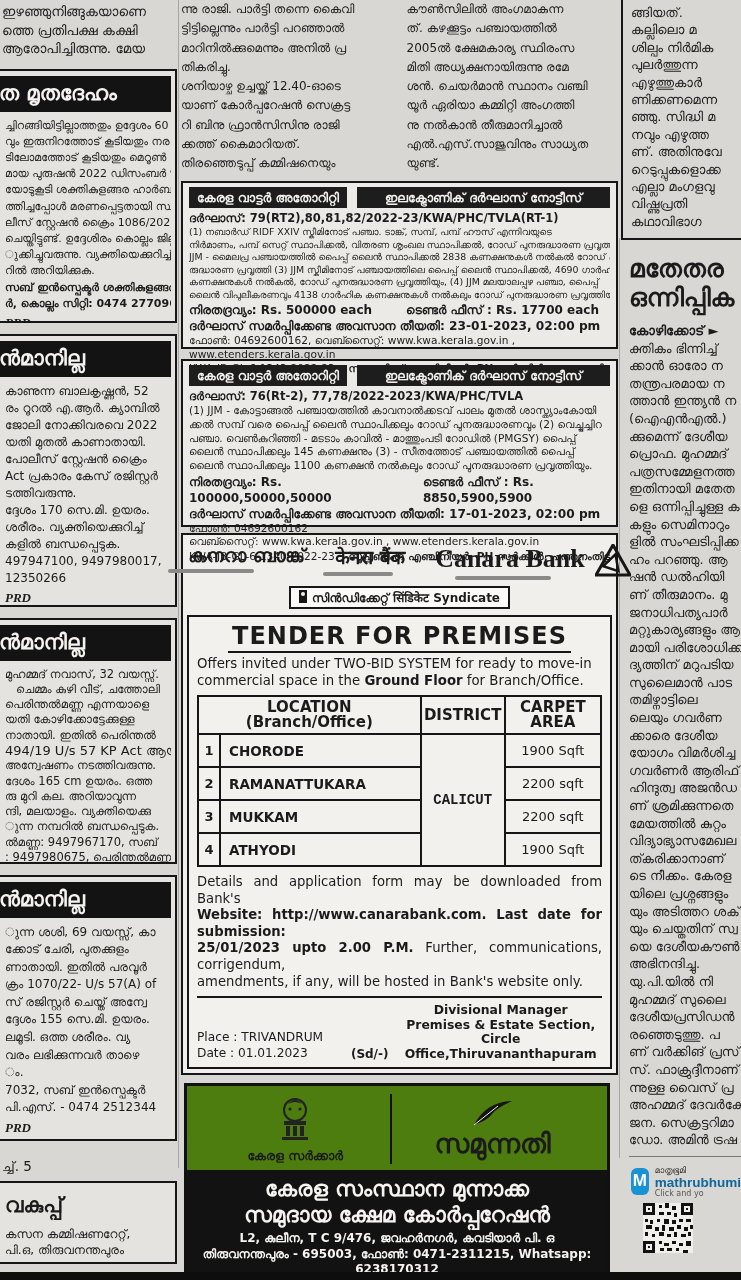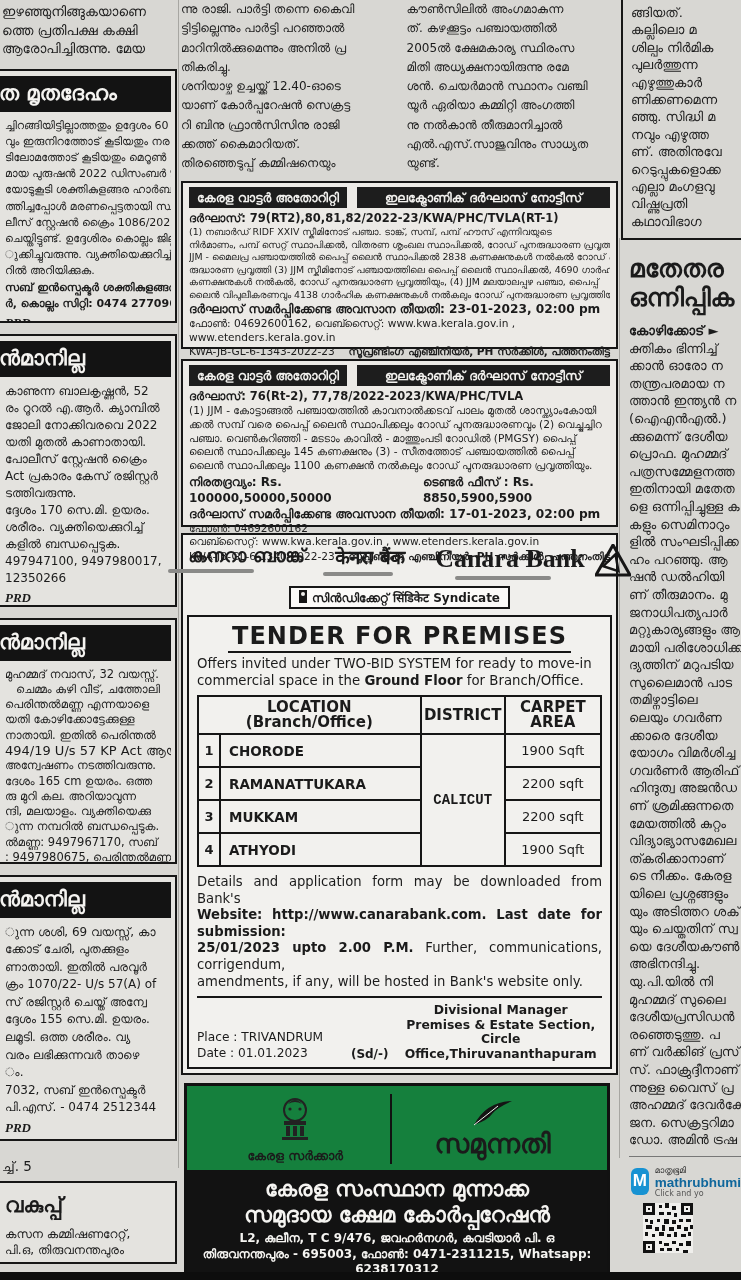--- a/index.html
+++ b/index.html
@@ -60,21 +60,21 @@
   .cb-area{height:31px;display:flex;align-items:center;justify-content:center;font-size:13px;border-bottom:2px solid #161616;}
   .cb-rows .cb-row:last-child{border-bottom:none;}
   .cb-details{font-size:13.2px;line-height:16.6px;margin-top:7px;text-align:justify;}
   .cb-details .b{font-weight:bold;}
   .cb-footer{display:flex;border-top:2px solid #161616;margin-top:6px;padding-top:5px;align-items:flex-end;}
   .cb-pl{font-size:12.2px;line-height:16px;width:38%;}
   .cb-sd{font-weight:bold;font-size:12px;width:12%;}
   .cb-sig{font-weight:bold;font-size:12.4px;line-height:14.5px;text-align:center;width:50%;}
   
   .sam{border:3px solid #111;background:#f0efeb;margin-top:8px;margin-left:3px;width:420px;}
-  .sam-top{display:flex;align-items:center;justify-content:center;gap:0;padding:8px 0 6px 0;background:#15803d;}
+  .sam-top{display:flex;align-items:center;justify-content:center;gap:0;padding:8px 0 6px 0;background:#4d7c0f;}
   .sam-gov{text-align:center;width:45%;}
   .sam-gov .lbl{font-weight:bold;font-size:12.5px;margin-top:2px;}
   .sam-div{width:2px;background:#111;align-self:stretch;}
   .sam-brand{width:48%;text-align:center;}
   .sam-brand .nm{font-weight:bold;font-size:27px;line-height:28px;}
   .sam-black{background:#121212;color:#f5f4f1;text-align:center;padding:6px 6px 8px 6px;}
   .sam-org{font-weight:bold;font-size:21.5px;line-height:26px;}
   .sam-ad{font-weight:bold;font-size:12px;line-height:15.5px;margin-top:3px;}
   
   .col-right{position:absolute;left:621px;top:0;width:120px;}
@@ -231,20 +231,24 @@
       </div>
       <div class="kwa-ref">ദർഘാസ്: 79(RT2),80,81,82/2022-23/KWA/PHC/TVLA(RT-1)</div>
       <div class="kwa-body">
           <div>(1) നബാർഡ് RIDF XXIV സ്കീമിനോട് പഞ്ചാ. ടാങ്ക്, സമ്പ്, പമ്പ് ഹൗസ് എന്നിവയുടെ</div>
           <div>നിർമാണം, പമ്പ് സെറ്റ് സ്ഥാപിക്കൽ, വിതരണ ശൃംഖല സ്ഥാപിക്കൽ, റോഡ് പുനരുദ്ധാരണ പ്രവൃത്തി (2)</div>
           <div>JJM - മൈലപ്ര പഞ്ചായത്തിൽ പൈപ്പ് ലൈൻ സ്ഥാപിക്കൽ 2838 കണക്ഷനുകൾ നൽകൽ റോഡ് പുന</div>
           <div>രുദ്ധാരണ പ്രവൃത്തി (3) JJM സ്കീമിനോട് പഞ്ചായത്തിലെ പൈപ്പ് ലൈൻ സ്ഥാപിക്കൽ, 4690 ഗാർഹിക</div>
           <div>കണക്ഷനുകൾ നൽകൽ, റോഡ് പുനരുദ്ധാരണ പ്രവൃത്തിയും, (4) JJM മലയാലപ്പുഴ പഞ്ചാ, പൈപ്പ്</div>
           <div>ലൈൻ വിപുലീകരണവും 4138 ഗാർഹിക കണക്ഷനുകൾ നൽകലും റോഡ് പുനരുദ്ധാരണ പ്രവൃത്തിയും.</div>
         </div>
+      <div class="kwa-fees">
+        <span>നിരതദ്രവ്യം: Rs. 500000 each</span>
+        <span>ടെണ്ടർ ഫീസ് : Rs. 17700 each</span>
+      </div>
       <div class="kwa-deadline">ദർഘാസ് സമർപ്പിക്കേണ്ട അവസാന തീയതി: 23-01-2023, 02:00 pm</div>
       <div class="kwa-phone">ഫോൺ: 04692600162, വെബ്സൈറ്റ്: www.kwa.kerala.gov.in ,  www.etenders.kerala.gov.in</div>
       <div class="kwa-foot">
         <span>KWA-JB-GL-6-1343-2022-23</span>
         <span class="fr">സൂപ്രണ്ടിംഗ് എഞ്ചിനീയർ, PH സർക്കിൾ, പത്തനംതിട്ട</span>
       </div>
     </div>
 
     <div class="kwa" style="height:158px;margin-top:10px;">
       <div class="kwa-head">

